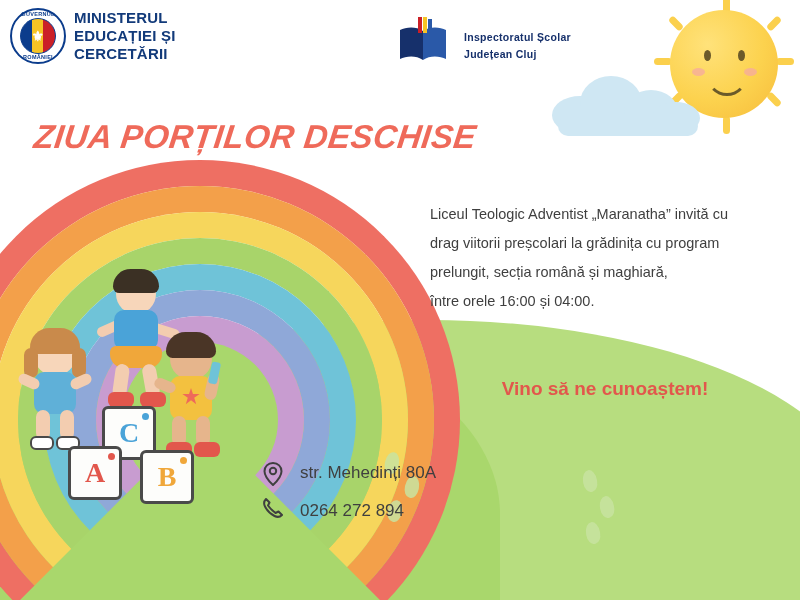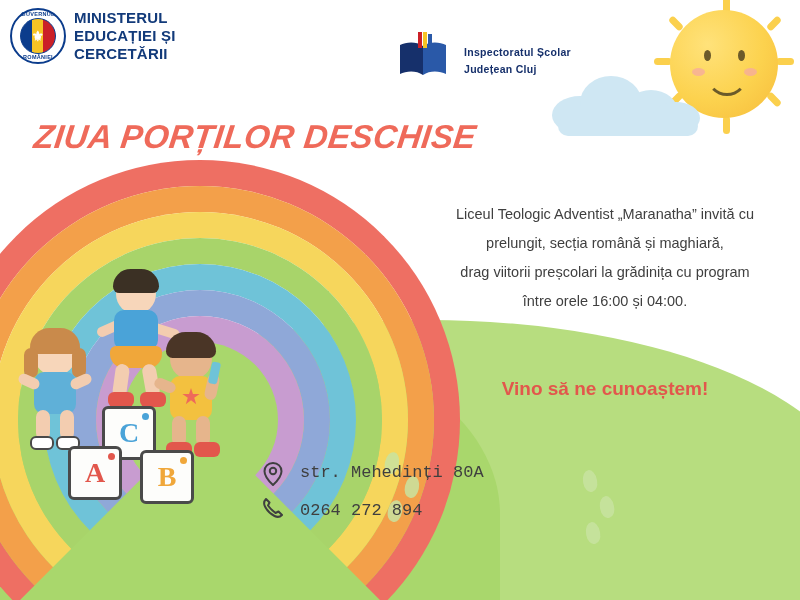--- a/index.html
+++ b/index.html
@@ -204,21 +204,21 @@
     margin: 2px 0;
     background: radial-gradient(circle at 50% 60%, #e9e2d2 0 40%, transparent 41%),
                 linear-gradient(#6b5b3e, #6b5b3e);
     clip-path: polygon(50% 0, 100% 22%, 86% 100%, 14% 100%, 0 22%);
   }
   .logo-maranatha .t2 { font-size: 4.5px; }
   .logo-maranatha .t3 { font-size: 9px; font-weight: bold; letter-spacing: .5px; margin-bottom: 3px;}
   .logo-isj {
     position: absolute;
     left: 392px;
-    top: 30px;
+    top: 15px;
     display: flex;
     align-items: center;
     gap: 10px;
   }
   .isj-mark { width: 62px; height: 62px; position: relative; }
   .isj-text {
     color: #16306b;
     font-weight: bold;
     font-size: 10.5px;
     line-height: 1.6;
@@ -238,21 +238,21 @@
     transform: skewX(-7deg);
     white-space: nowrap;
   }
 
   
   .body-text {
     position: absolute;
     left: 430px;
     top: 200px;
     width: 350px;
-    text-align: center;
+    text-align: left;
     color: #3f3f3f;
     font-size: 14.5px;
     line-height: 2.0;
   }
   .cta {
     position: absolute;
     left: 430px;
     top: 378px;
     width: 350px;
     text-align: center;
@@ -275,21 +275,21 @@
     gap: 16px;
     margin-bottom: 11px;
   }
   .crow .ic {
     width: 22px;
     height: 24px;
     flex: 0 0 22px;
     position: relative;
     color: #3f3f3f;
   }
-  .crow .txt { padding-top: 1px; font-family: Liberation Mono, monospace; }
+  .crow .txt { padding-top: 1px; }
   .phones { line-height: 1.55; }
 
   
   .kids { position: absolute; left: 10px; top: 270px; width: 260px; height: 260px; }
 
   .block {
     position: absolute;
     width: 54px;
     height: 54px;
     background: #fdfdfb;
@@ -394,22 +394,22 @@
         <div>Inspectoratul Școlar</div>
         <div>Județean Cluj</div>
       </div>
     </div>
   </div>
 
   <div class="title">ZIUA PORȚILOR DESCHISE</div>
 
   <div class="body-text">
     <div>Liceul Teologic Adventist „Maranatha” invită cu</div>
+    <div>drag viitorii preșcolari la grădinița cu program</div>
     <div>prelungit, secția română și maghiară,</div>
-    <div>drag viitorii preșcolari la grădinița cu program</div>
     <div>între orele 16:00 și 04:00.</div>
   </div>
 
   <div class="cta">Vino să ne cunoaștem!</div>
 
   <div class="footprint" style="left:385px;top:452px;width:14px;height:22px;transform:rotate(12deg);"></div>
   <div class="footprint" style="left:405px;top:476px;width:14px;height:22px;transform:rotate(12deg);"></div>
   <div class="footprint" style="left:388px;top:500px;width:14px;height:22px;transform:rotate(12deg);"></div>
   <div class="footprint" style="left:583px;top:470px;width:14px;height:22px;transform:rotate(-10deg);"></div>
   <div class="footprint" style="left:600px;top:496px;width:14px;height:22px;transform:rotate(-10deg);"></div>

